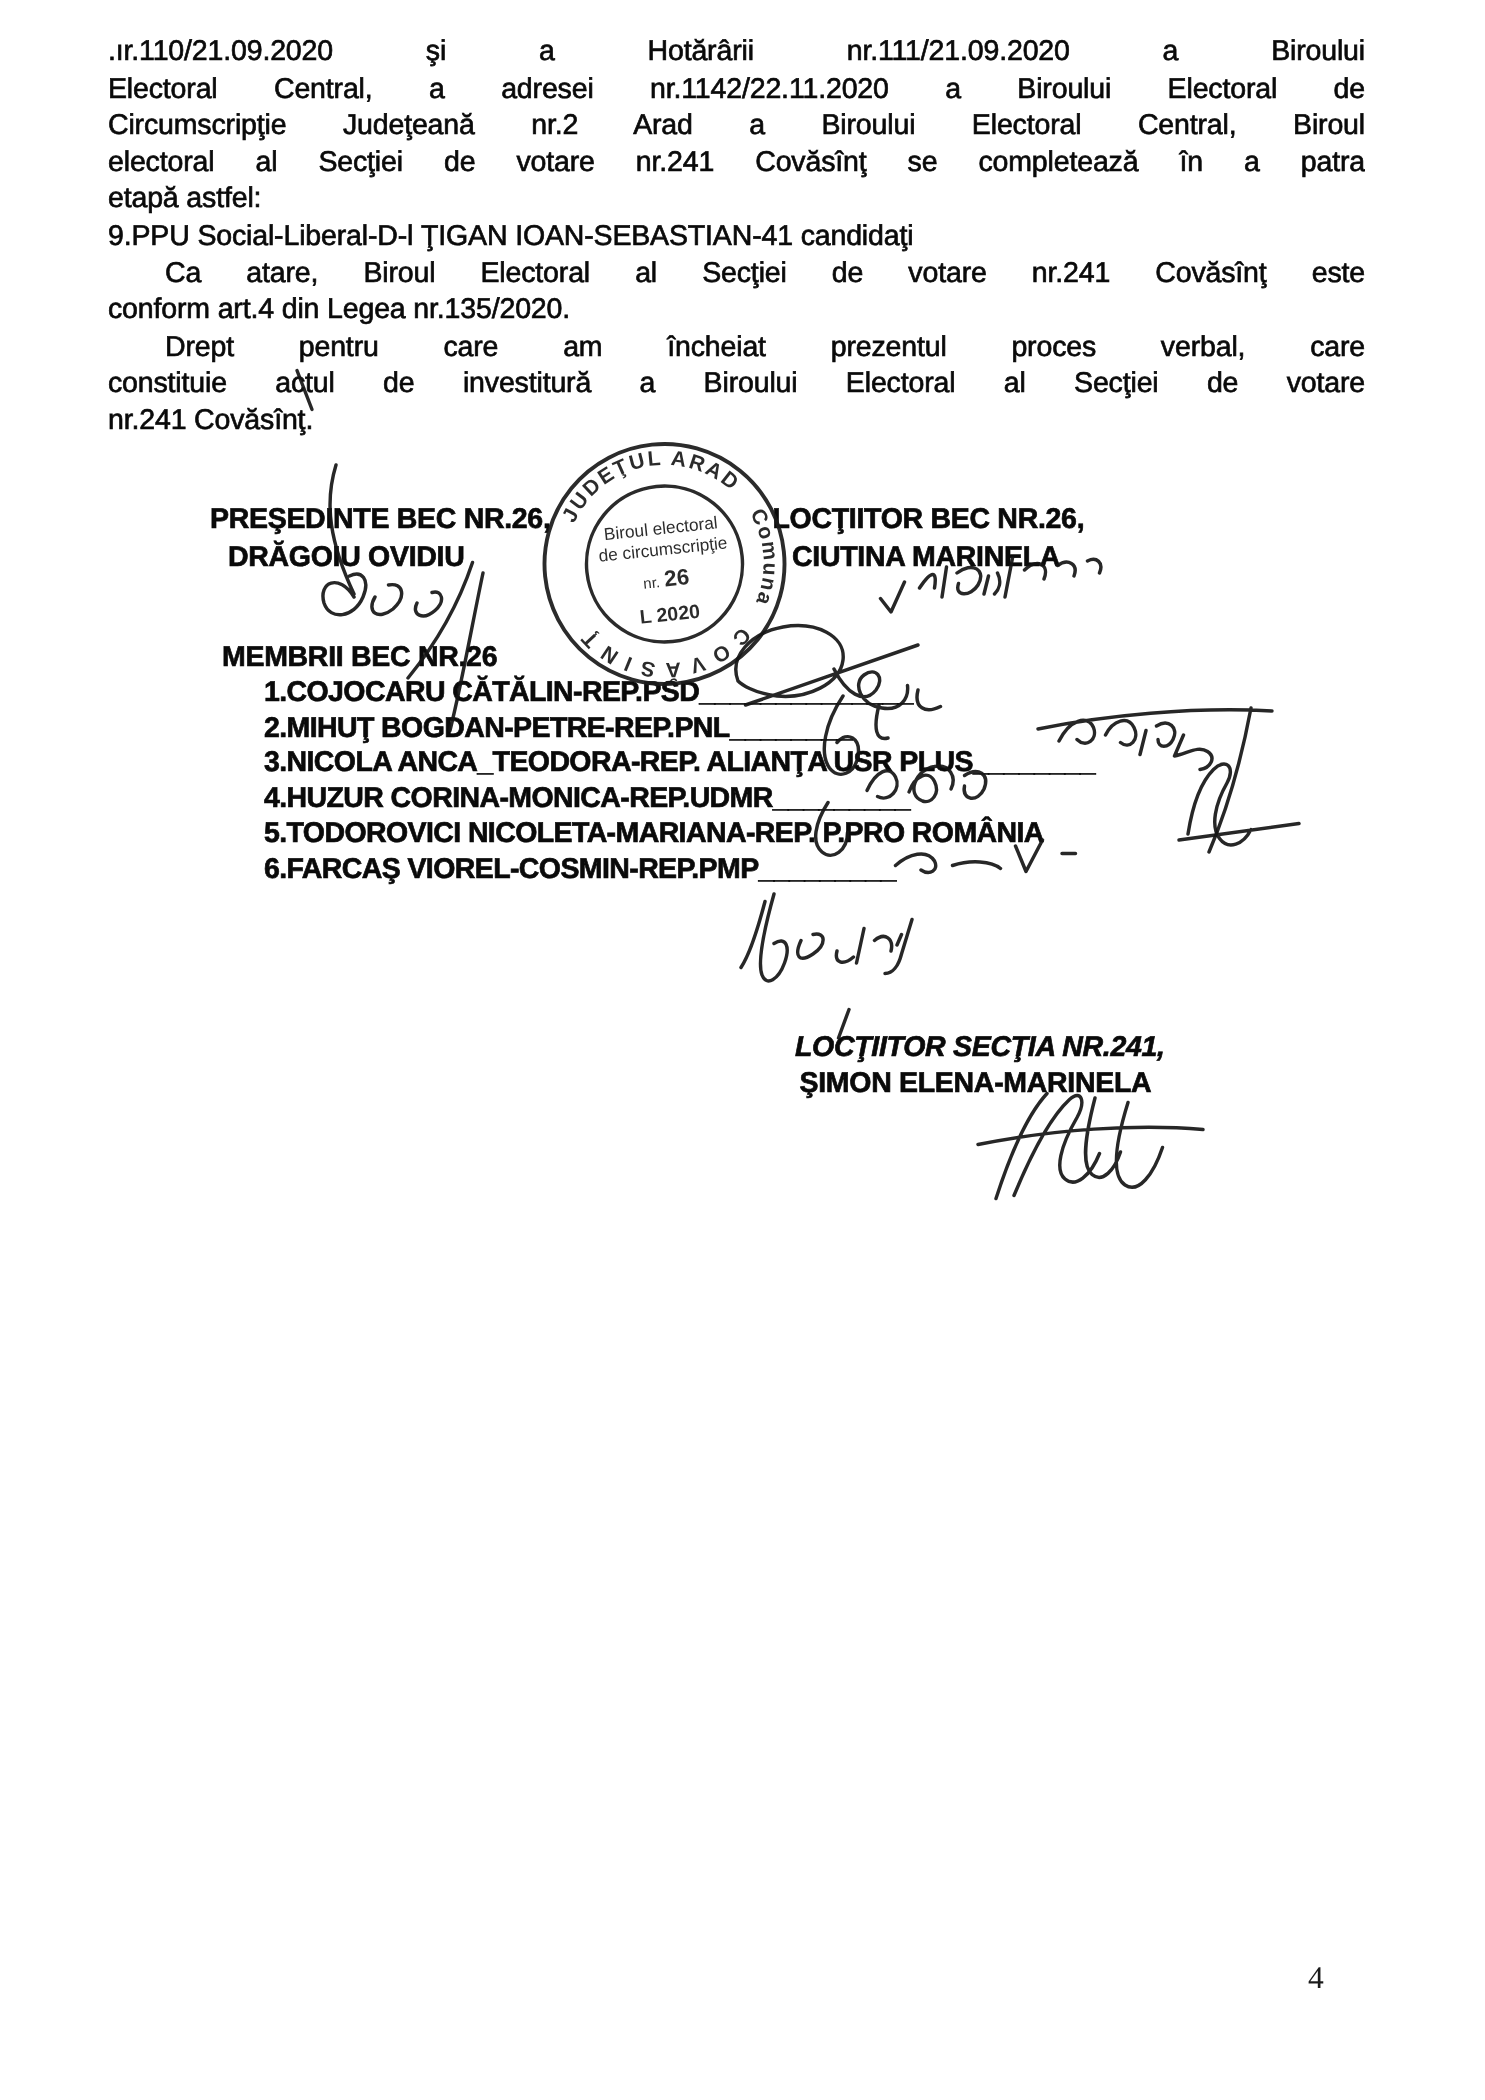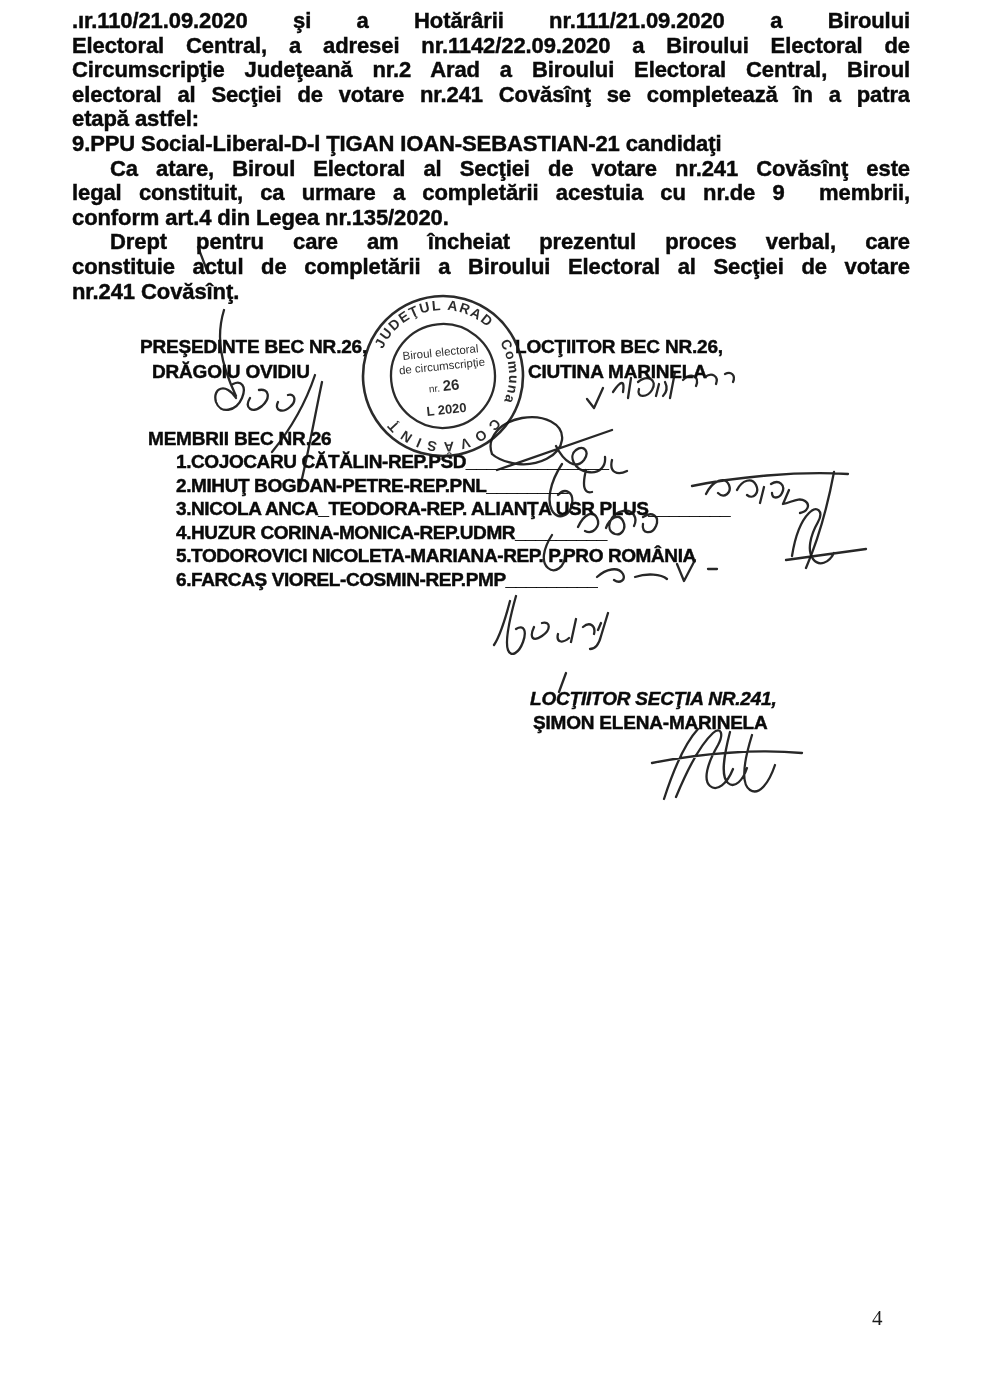--- a/index.html
+++ b/index.html
@@ -3,22 +3,22 @@
 <meta charset="utf-8">
 <style>
   html,body{margin:0;padding:0;}
   body{
     width:990px;height:1400px;background:#ffffff;position:relative;
     font-family:"Liberation Sans",sans-serif;color:#0a0a0a;overflow:hidden;
   }
   .page{position:absolute;inset:0;background:#ffffff;}
   
   .body-text{
-    position:absolute;left:72px;top:9px;width:838px;
-    font-weight:bold;font-size:22px;letter-spacing:-0.1px;
+    position:absolute;left:72px;top:23px;width:838px;
+    font-weight:normal;font-size:19px;letter-spacing:-0.1px;
     -webkit-text-stroke:0.45px #0a0a0a;
   }
   .bl{height:24.6px;line-height:24.6px;overflow:hidden;}
   .bl.just{text-align:justify;}
   .bl.just::after{content:"";display:inline-block;width:100%;height:0;}
   .bl.ind{text-indent:38px;}
   
   .hdr{
     position:absolute;font-weight:bold;font-size:19px;letter-spacing:-0.2px;
     white-space:nowrap;-webkit-text-stroke:0.45px #0a0a0a;
@@ -40,30 +40,29 @@
   .stamp-ring.inner{stroke-width:2.3;}
   .stamp-text{fill:#1b1b1b;font-family:"Liberation Sans",sans-serif;}
 </style>
 </head>
 <body>
 
 <div class="page">
 
   <div class="body-text">
     <div class="bl just">.ır.110/21.09.2020 şi a Hotărârii nr.111/21.09.2020 a Biroului</div>
-    <div class="bl just">Electoral Central, a adresei nr.1142/22.09.2020 a Biroului Electoral de</div>
+    <div class="bl just">Electoral Central, a adresei nr.1142/22.11.2020 a Biroului Electoral de</div>
     <div class="bl just">Circumscripţie Judeţeană nr.2 Arad a Biroului Electoral Central, Biroul</div>
     <div class="bl just">electoral al Secţiei de votare nr.241 Covăsînţ se completează în a patra</div>
     <div class="bl">etapă astfel:</div>
-    <div class="bl">9.PPU Social-Liberal-D-l ŢIGAN IOAN-SEBASTIAN-21 candidaţi</div>
+    <div class="bl">9.PPU Social-Liberal-D-l ŢIGAN IOAN-SEBASTIAN-41 candidaţi</div>
     <div class="bl just ind">Ca atare, Biroul Electoral al Secţiei de votare nr.241 Covăsînţ este</div>
-    <div class="bl just">legal constituit, ca urmare a completării acestuia cu nr.de 9 &nbsp;membrii,</div>
     <div class="bl">conform art.4 din Legea nr.135/2020.</div>
     <div class="bl just ind">Drept pentru care am încheiat prezentul proces verbal, care</div>
-    <div class="bl just">constituie actul de completării a Biroului Electoral al Secţiei de votare</div>
+    <div class="bl just">constituie actul de investitură a Biroului Electoral al Secţiei de votare</div>
     <div class="bl">nr.241 Covăsînţ.</div>
   </div>
 
   <div class="hdr" style="left:140px;top:336px;">PREŞEDINTE BEC NR.26,</div>
   <div class="hdr" style="left:152px;top:361px;">DRĂGOIU OVIDIU</div>
 
   <div class="hdr" style="left:515px;top:336px;">LOCŢIITOR BEC NR.26,</div>
   <div class="hdr" style="left:528px;top:361px;">CIUTINA MARINELA</div>
 
   <div class="hdr" style="left:148px;top:428px;">MEMBRII BEC NR.26</div>

